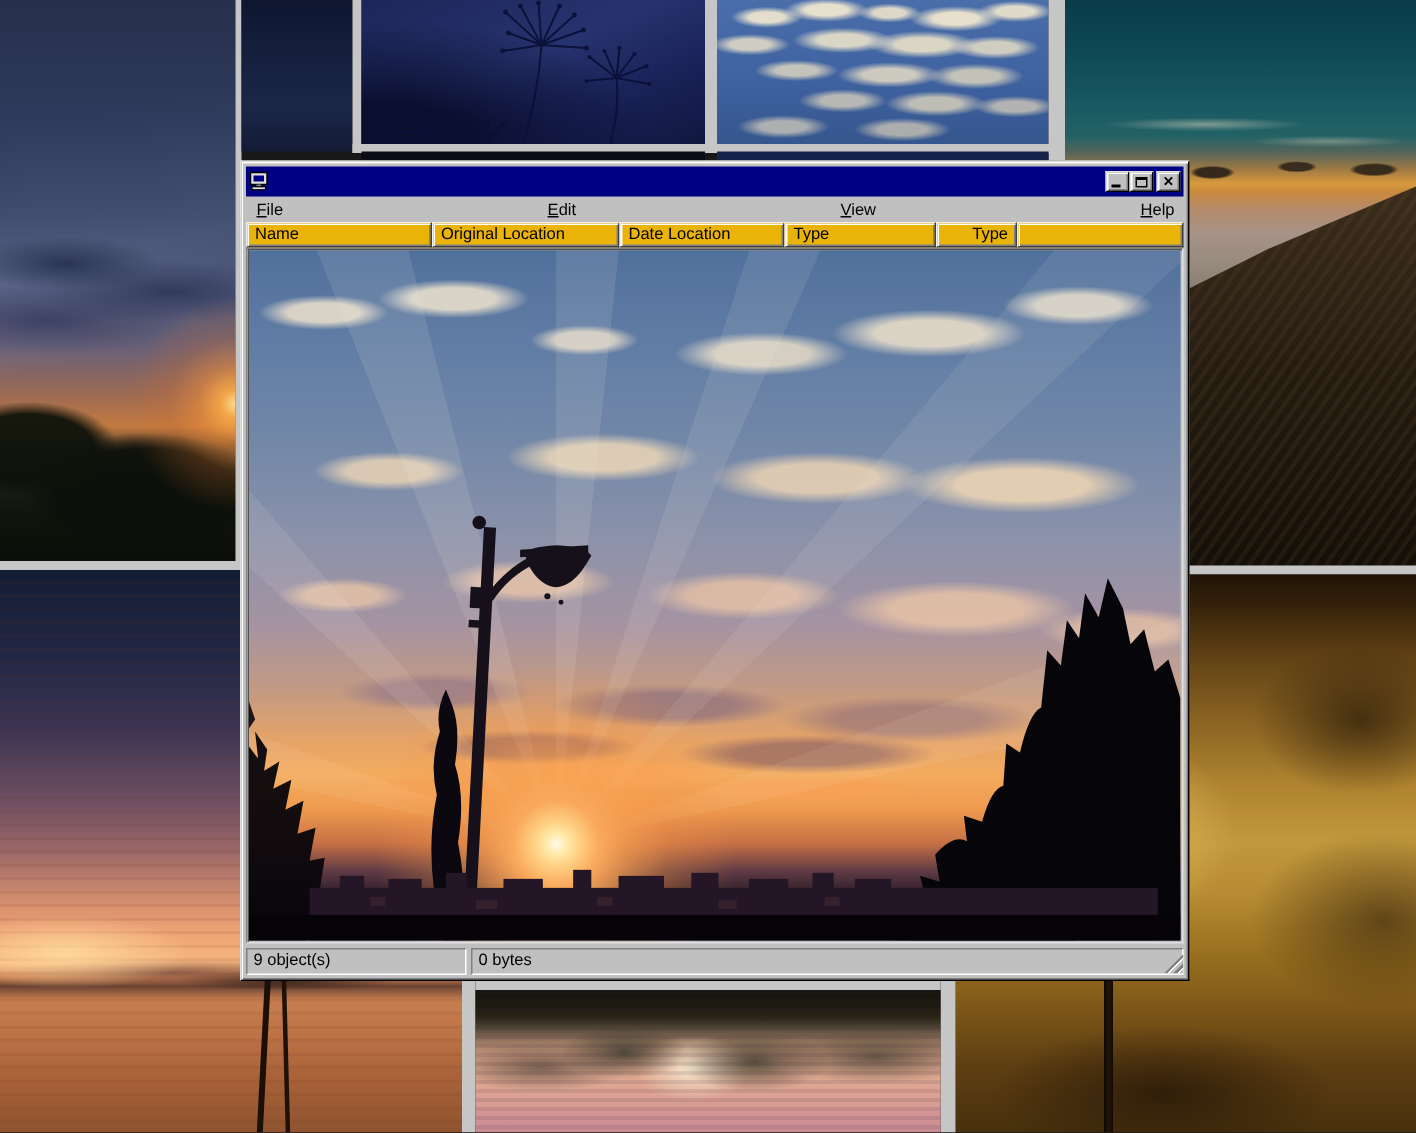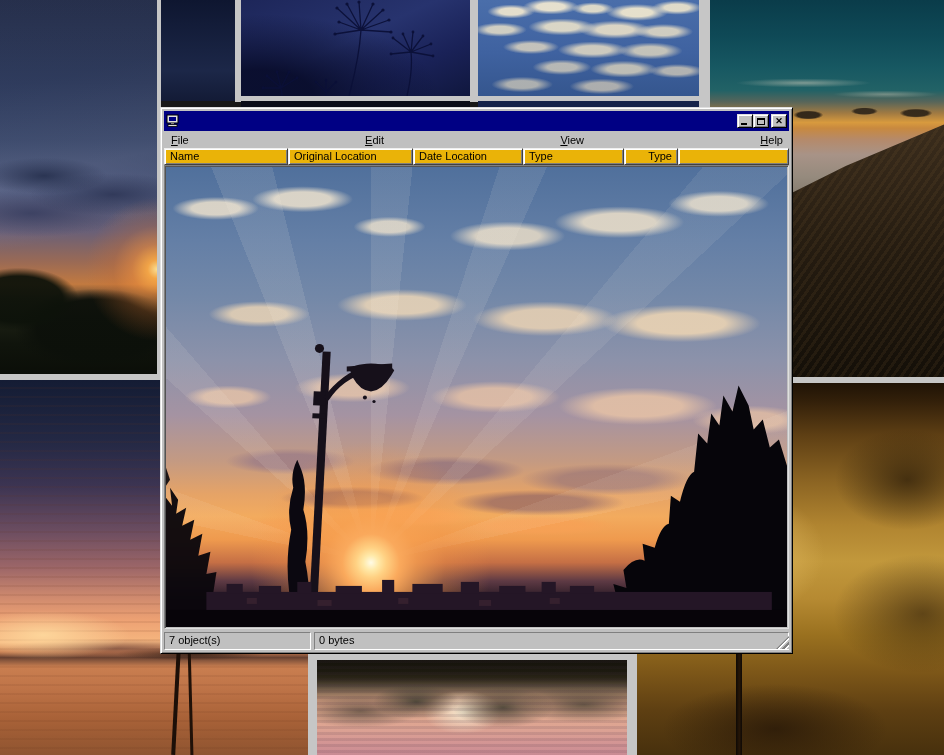--- a/index.html
+++ b/index.html
@@ -328,18 +328,18 @@
             <rect x="310" y="432" width="12" height="6"></rect>
             <rect x="380" y="430" width="10" height="6"></rect>
         </g>
 
         <rect fill="#070409" x="0" y="442" width="615" height="17"></rect>
       </svg>
     </div>
   </div>
 
   <div class="statusbar">
-    <div class="spanel sp1">7 object(s)</div>
+    <div class="spanel sp1">9 object(s)</div>
     <div class="spanel sp2">0 bytes</div>
     <div class="grip"></div>
   </div>
 
 </div>
 
 </body></html>

